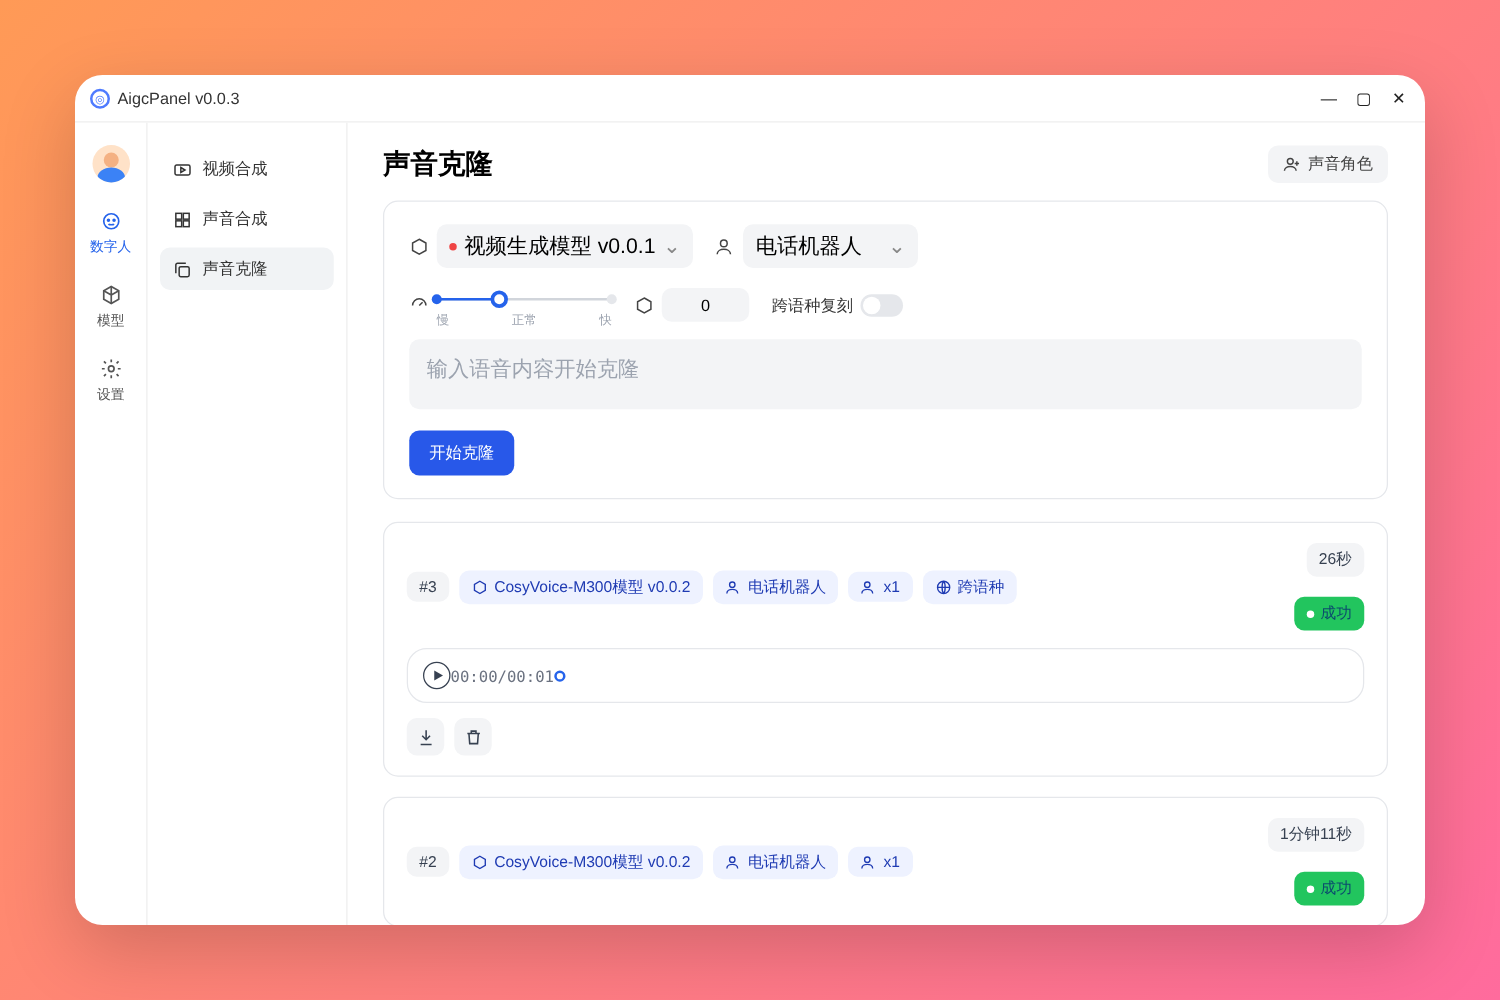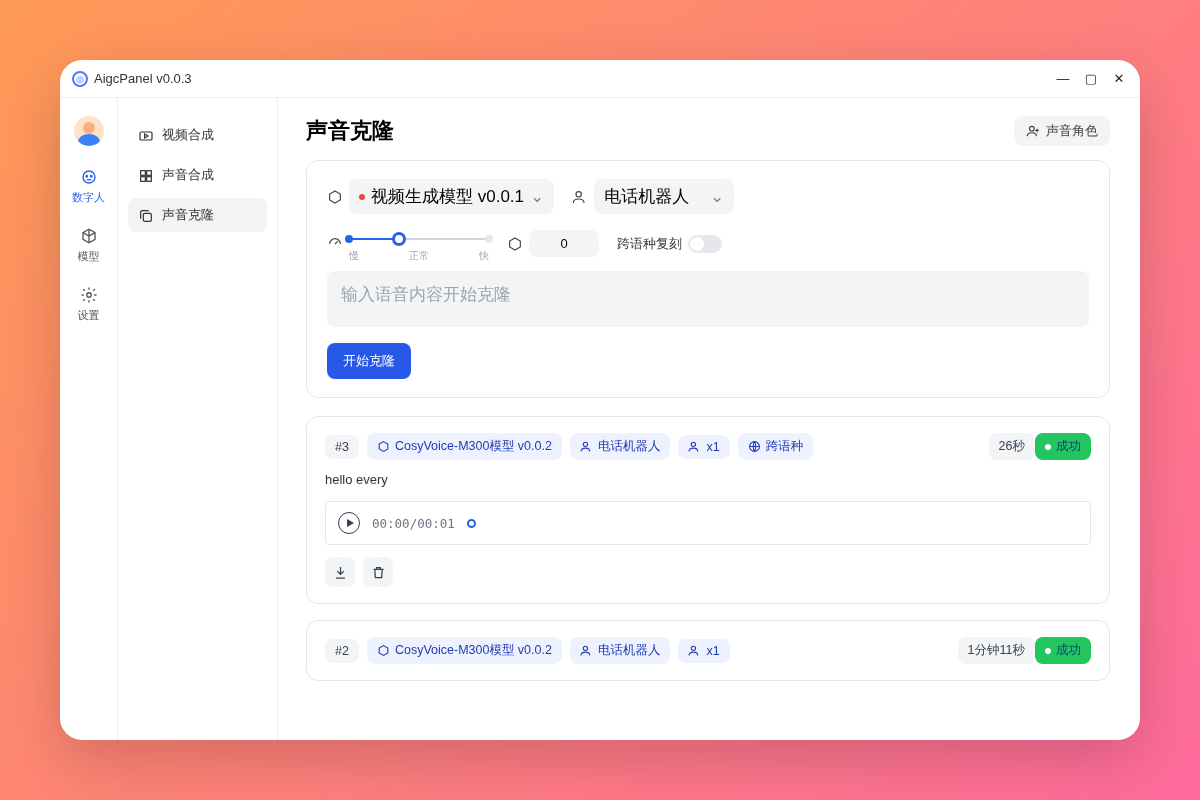--- a/index.html
+++ b/index.html
@@ -153,25 +153,25 @@
     margin-bottom:16px;
   }
   .card-head { display:flex; align-items:center; gap:8px; flex-wrap:wrap; }
   .chip {
     background:#eef2ff; color:#1f3bb3; border-radius:8px;
     padding:5px 10px; font-size:12.5px; display:flex; align-items:center; gap:5px;
   }
   .chip.gray { background:#f3f4f6; color:#374151; }
   .chip.green { background:#22c55e; color:#0c4a6e; }
   .chip.green .sdot{ width:6px;height:6px;border-radius:50%;background:#fff; }
-  .card .time { margin-left:auto; display:flex; align-items:flex-end; gap:0; }
+  .card .time { margin-left:auto; display:flex; align-items:flex-end; gap:16px;flex-direction:column; }
   .card-text { margin-top:12px; font-size:13px; color:#333; }
   .player {
-    margin-top:14px; border:1px solid #e5e7eb; border-radius:4px;
-    padding:10px 12px; display:flex; align-items:center; gap:12px;
+    margin-top:14px; border:1px solid #e5e7eb; border-radius:16px;
+    padding:10px 12px; display:flex; align-items:center; gap:0;
     font-family: ui-monospace, monospace; font-size:12.5px; color:#6b7280;
   }
   .play-btn {
     width:22px; height:22px; border:1.5px solid #374151; border-radius:50%;
     display:flex; align-items:center; justify-content:center; cursor:pointer;
   }
   .play-btn::before{
     content:""; display:block; width:0;height:0;
     border-left:7px solid #374151; border-top:4px solid transparent; border-bottom:4px solid transparent;
     margin-left:2px;
@@ -365,21 +365,20 @@
           <div class="time">
             <span class="chip gray">
                 <span>26秒</span>
               </span>
             <span class="chip green">
                 <span class="sdot"></span>
                 <span>成功</span>
               </span>
           </div>
         </div>
-        <div class="card-text">hello every</div>
         <div class="player">
           <div class="play-btn"></div>
           <span>00:00/00:01</span>
           <span class="prog-dot"></span>
         </div>
         <div class="card-actions">
           <div class="icon-btn">
             <svg width="15" height="15" viewBox="0 0 24 24" fill="none" stroke="currentColor" stroke-width="2">
                 <path d="M12 3v12m-5-5l5 5 5-5M5 21h14"></path>
               </svg>

